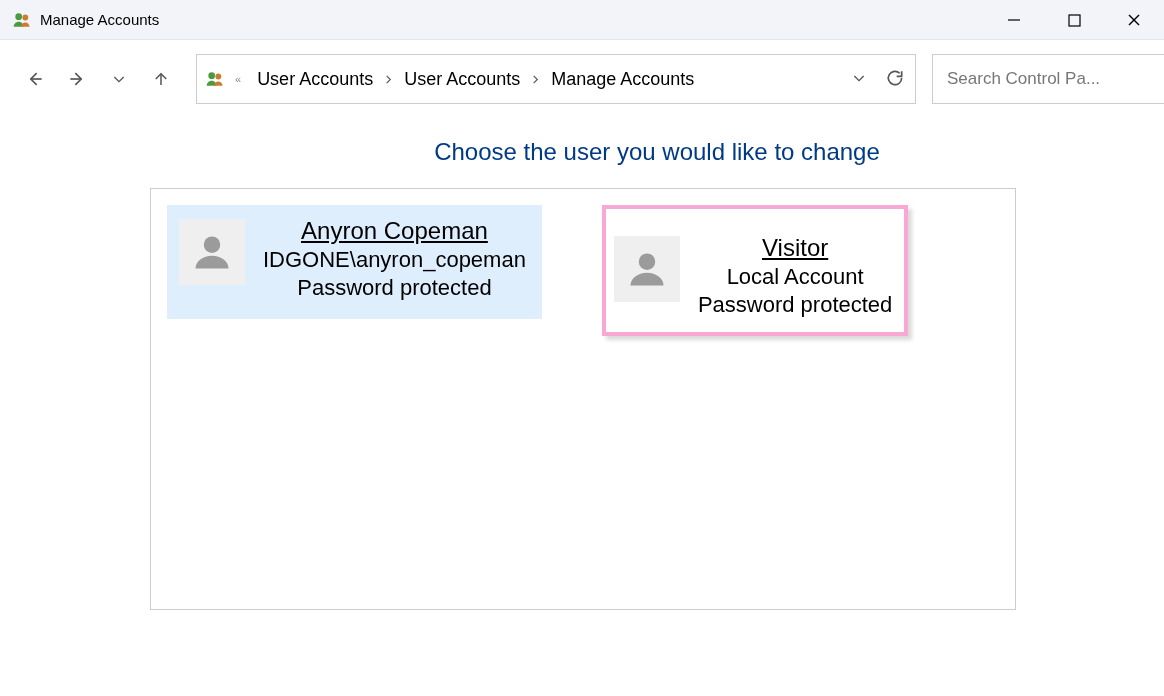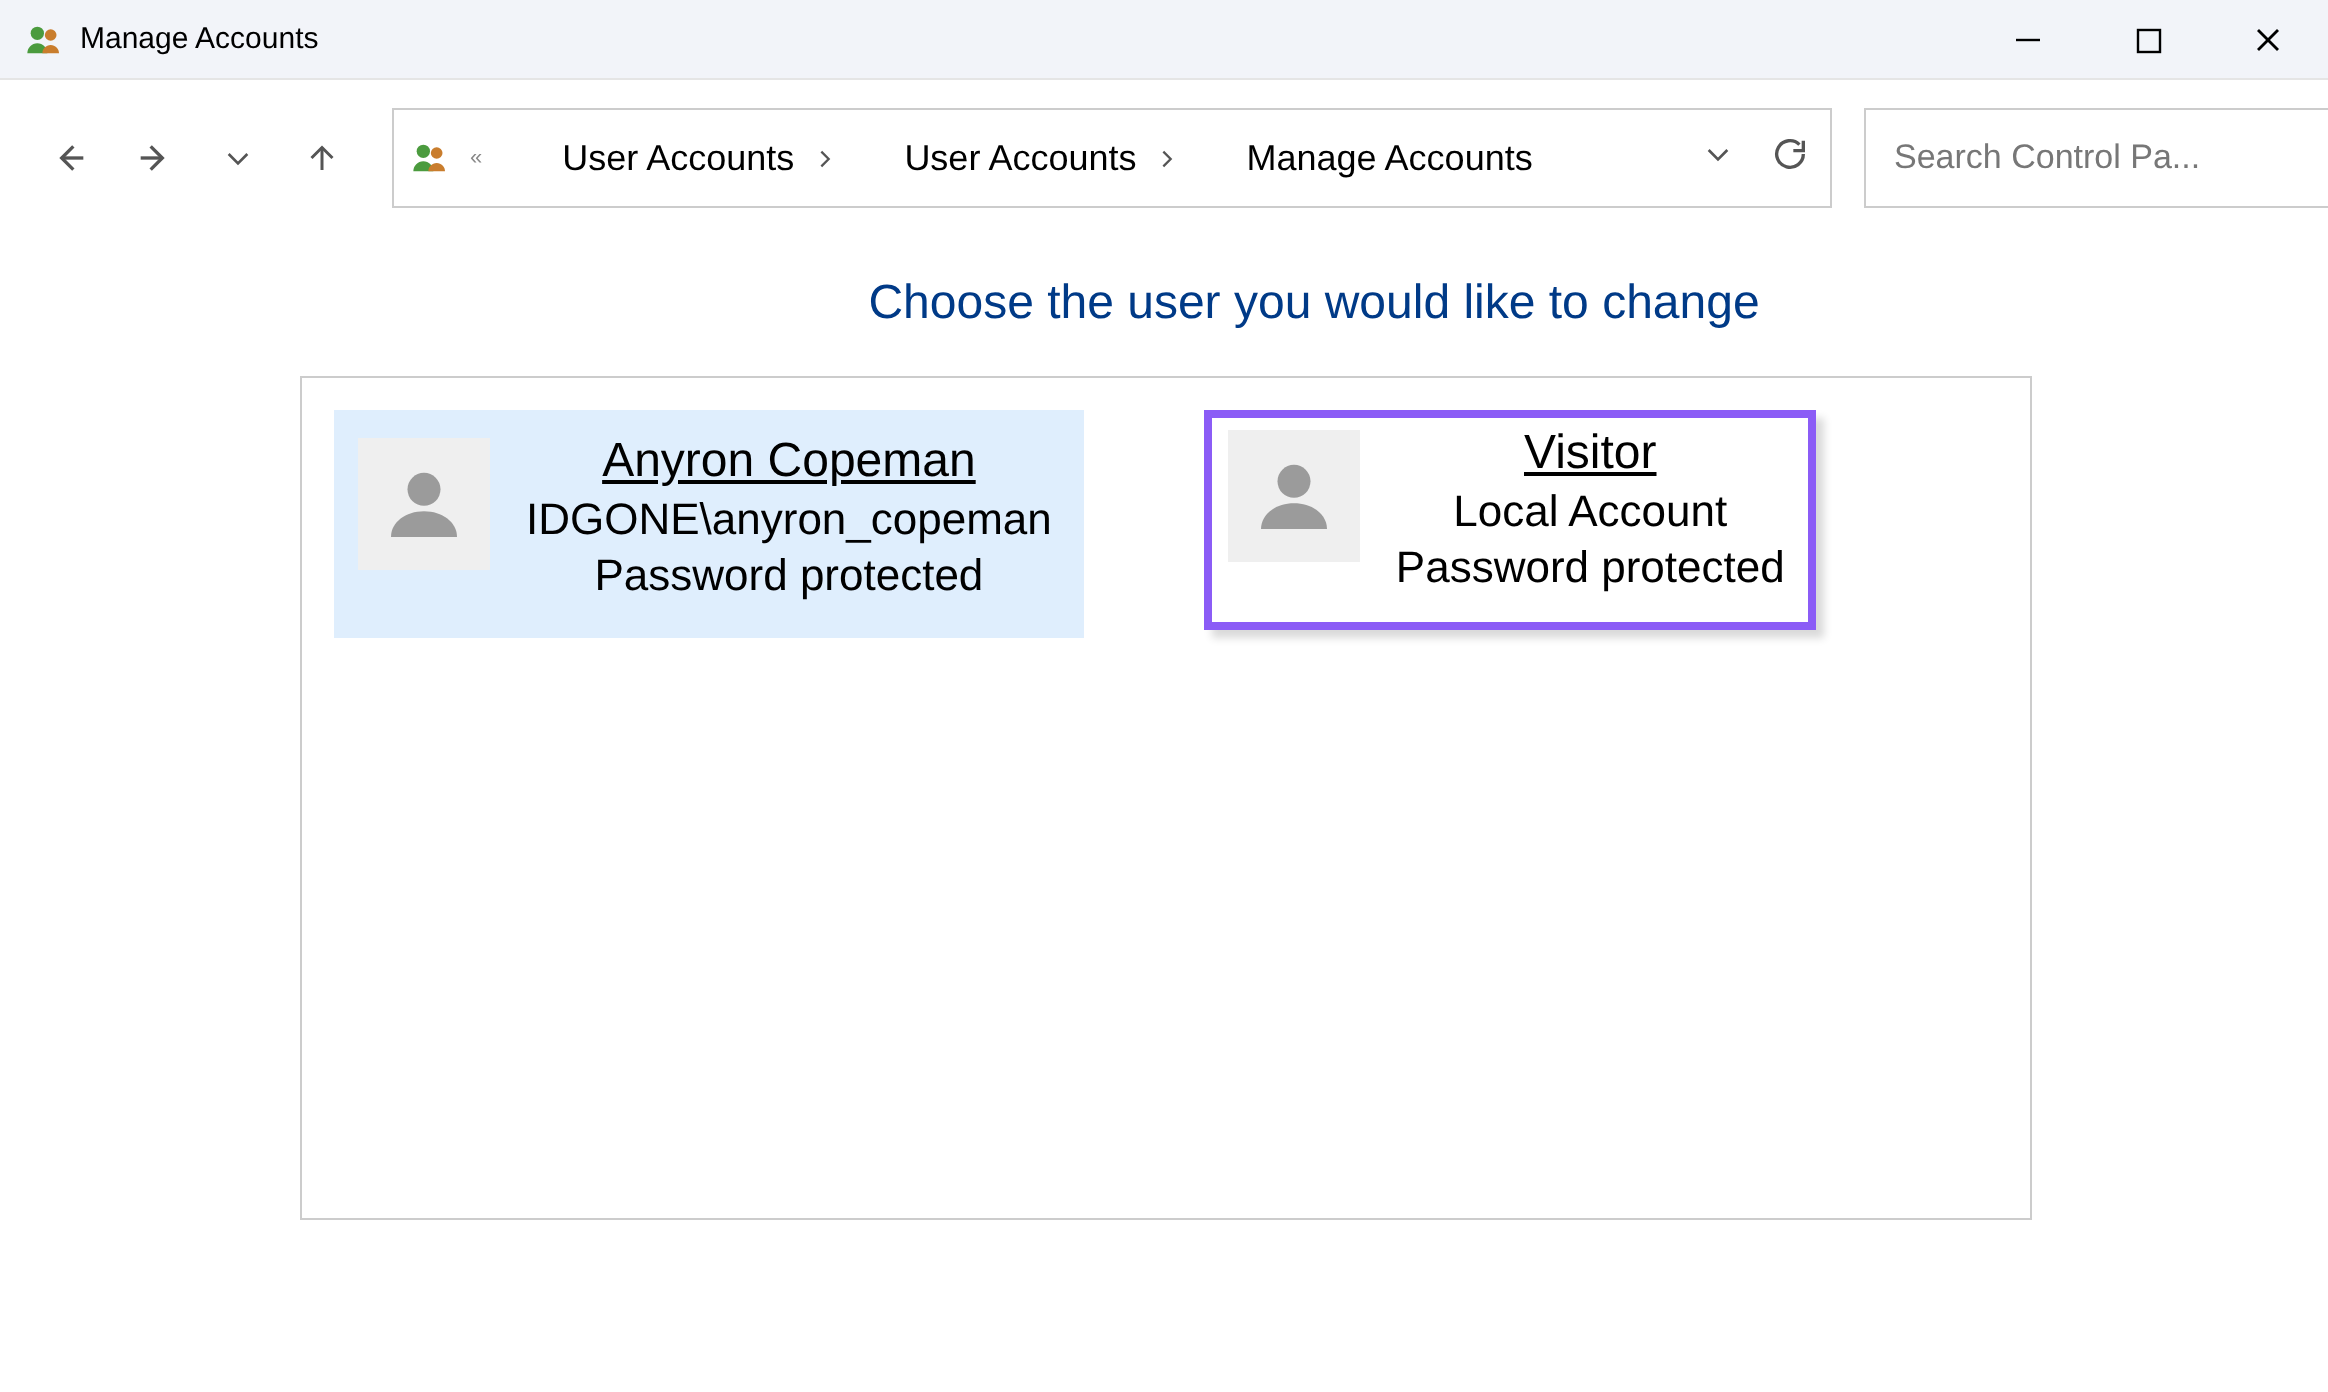--- a/index.html
+++ b/index.html
@@ -68,21 +68,21 @@
     border: 1px solid #ccc;
     display: flex;
     align-items: center;
     padding: 0 10px 0 8px;
     gap: 8px;
     position: relative;
   }
   .addrbar .app-icon-sm { width: 20px; height: 20px; flex: 0 0 auto; }
   .addr-chev { color: #888; font-size: 11px; margin-left: 2px; margin-right: 2px; }
   .breadcrumbs { display: flex; align-items: center; gap: 4px; flex: 1 1 auto; color: #000; font-size: 18px; }
-  .crumb { padding: 4px 6px; margin-left: 24px; }
+  .crumb { padding: 4px 6px; }
   .crumb-sep { color: #555; display:flex; align-items:center; }
   .addr-right { display: flex; align-items: center; gap: 18px; margin-left: auto; }
   .addr-icon { color: #555; }
   .searchbox {
     flex: 0 0 212px;
     height: 50px;
     border: 1px solid #ccc;
     margin-left: 10px;
     display: flex;
     align-items: center;
@@ -123,22 +123,22 @@
     display: flex;
     align-items: flex-start;
     gap: 18px;
     padding: 12px 16px 18px 12px;
     min-width: 360px;
   }
   .acct-tile.selected {
     background: #dfeefd;
   }
   .acct-tile.highlight {
-    border: 4px solid #8b5cf6;
-    padding: 4px 12px 14px 8px;
+    border: 4px solid #f9a8d4;
+    padding: 25px 12px 14px 8px;
     position: relative;
     box-shadow: 4px 4px 4px rgba(0,0,0,0.15);
     min-width: 300px;
   }
   .avatar {
     width: 66px; height: 66px;
     background: #efefef;
     display: flex; align-items: center; justify-content: center;
     color: #9b9b9b;
     flex: 0 0 auto;

